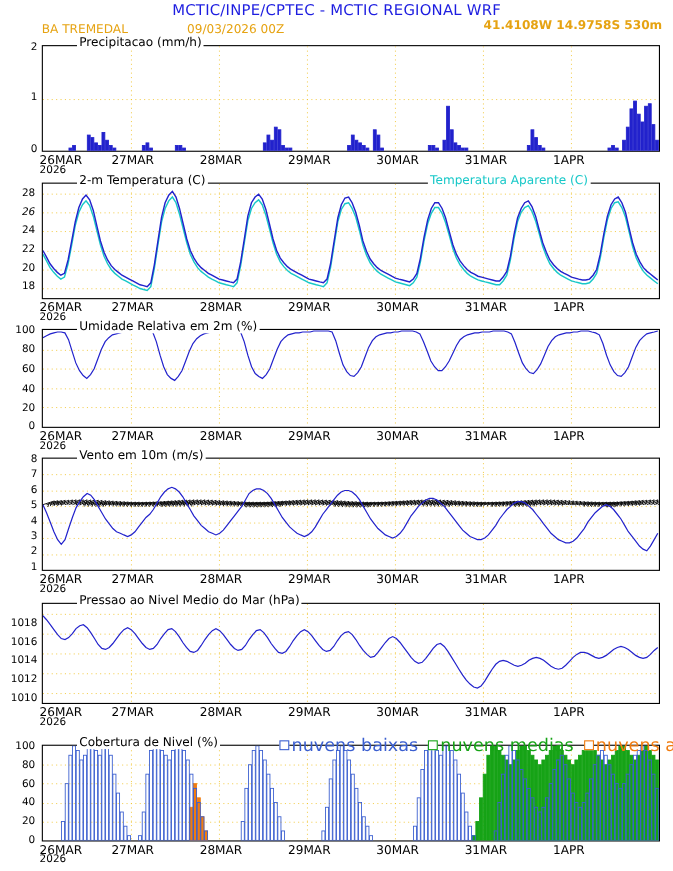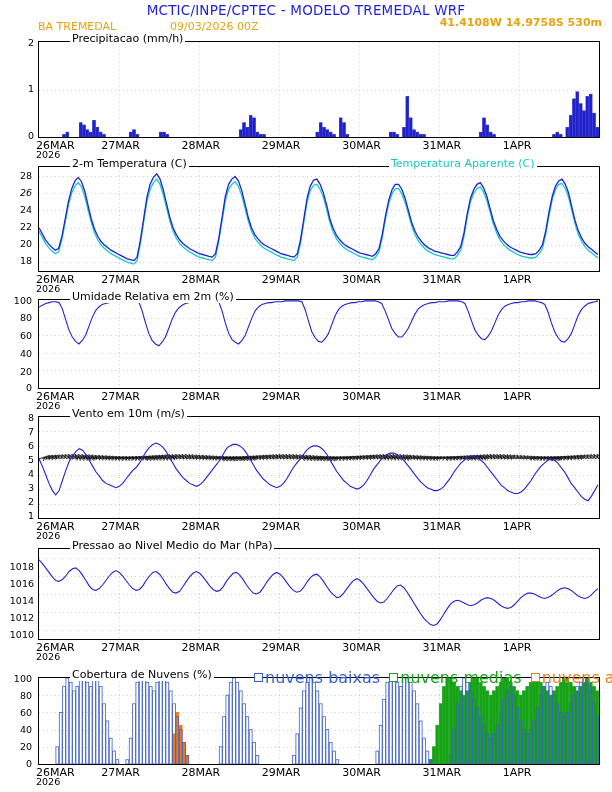--- a/index.html
+++ b/index.html
@@ -17,21 +17,21 @@
   .yr{position:absolute;font-size:9.5px;color:#000;}
   svg{display:block;}
   .legwrap{position:absolute;font-size:16px;white-space:nowrap;}
   .legitem{display:inline-block;margin-left:4px;}
   .sw{display:inline-block;width:7px;height:7px;border:1px solid #000;vertical-align:1px;margin-right:2px;}
 </style>
 </head>
 <body>
 
 <div class="hdr">
-  <div class="title">MCTIC/INPE/CPTEC - MODELO TREMEDAL WRF</div>
+  <div class="title">MCTIC/INPE/CPTEC - MCTIC REGIONAL WRF</div>
   <div class="station">BA TREMEDAL</div>
   <div class="rundate">09/03/2026 00Z</div>
   <div class="coords">41.4108W 14.9758S 530m</div>
 </div>
 
 <div class="panel" id="p-precip" style="left:38px;top:41px;width:562px;height:97px;">
   <svg id="svg-precip" width="560" height="95" viewBox="0 0 560 95">
       <line x1="80.5" y1="0" x2="80.5" y2="95" stroke="#f0c020" stroke-width="0.7" stroke-dasharray="1,3"></line>
       <line x1="160.5" y1="0" x2="160.5" y2="95" stroke="#f0c020" stroke-width="0.7" stroke-dasharray="1,3"></line>
       <line x1="240.5" y1="0" x2="240.5" y2="95" stroke="#f0c020" stroke-width="0.7" stroke-dasharray="1,3"></line>
@@ -937,21 +937,21 @@
       <rect x="533.6" y="17.2" width="2.8" height="68.8" fill="none" stroke="#3b5fd0" stroke-width="0.8"></rect>
       <rect x="536.9" y="8.6" width="2.8" height="77.4" fill="none" stroke="#3b5fd0" stroke-width="0.8"></rect>
       <rect x="540.3" y="4.3" width="2.8" height="81.7" fill="none" stroke="#3b5fd0" stroke-width="0.8"></rect>
       <rect x="543.6" y="0.0" width="2.8" height="86.0" fill="none" stroke="#3b5fd0" stroke-width="0.8"></rect>
       <rect x="546.9" y="4.3" width="2.8" height="81.7" fill="none" stroke="#3b5fd0" stroke-width="0.8"></rect>
       <rect x="550.3" y="12.9" width="2.8" height="73.1" fill="none" stroke="#3b5fd0" stroke-width="0.8"></rect>
       <rect x="553.6" y="25.8" width="2.8" height="60.2" fill="none" stroke="#3b5fd0" stroke-width="0.8"></rect>
       <rect x="556.9" y="38.7" width="2.8" height="47.3" fill="none" stroke="#3b5fd0" stroke-width="0.8"></rect>
     </svg>
 </div>
-<div class="plabel" style="left:70px;top:668px;">Cobertura de Nuvens (%)</div>
+<div class="plabel" style="left:70px;top:668px;">Cobertura de Nivel (%)</div>
 <div class="legwrap" style="left:250px;top:668px;">
   <span class="legitem"><span class="sw" style="background:#fff;border-color:#3b5fd0;"></span><span style="color:#3b5fd0;">nuvens baixas</span></span>
   <span class="legitem"><span class="sw" style="background:#fff;border-color:#16a316;"></span><span style="color:#16a316;">nuvens medias</span></span>
   <span class="legitem"><span class="sw" style="background:#fff;border-color:#f07c10;"></span><span style="color:#f07c10;">nuvens altas</span></span>
 </div>
 <div class="ylab" style="left:0px;top:673px;">100</div>
 <div class="ylab" style="left:0px;top:690px;">80</div>
 <div class="ylab" style="left:0px;top:707px;">60</div>
 <div class="ylab" style="left:0px;top:724px;">40</div>
 <div class="ylab" style="left:0px;top:741px;">20</div>

